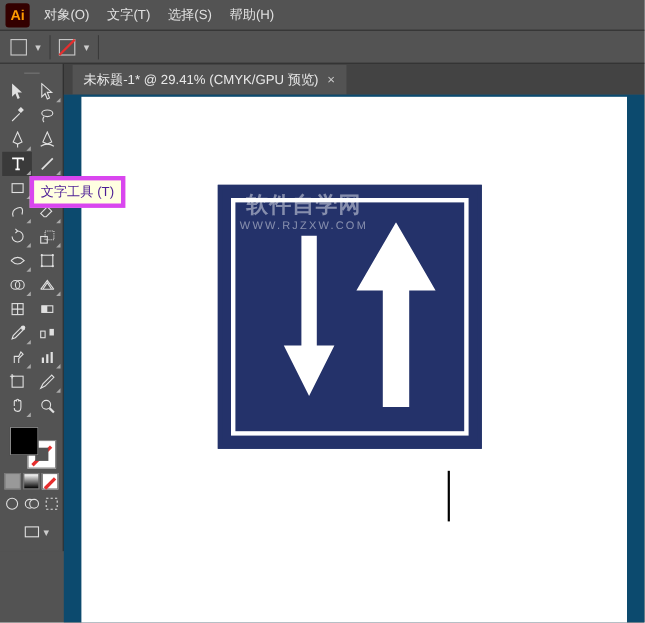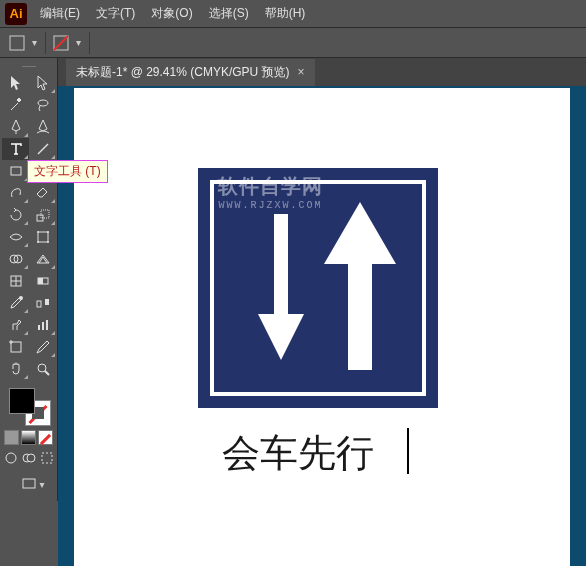--- a/index.html
+++ b/index.html
@@ -123,22 +123,22 @@
       align-items: center;
       gap: 2px;
       margin-bottom: 2px;
     }
     .grab-handle span { width: 14px; height: 1px; background: #777; display:block; }
     .tooltip {
       position: absolute;
       left: 27px;
       top: 160px;
       background: #ffffe1;
-      border: 1px solid #d946ef;
-      color: #b91c1c;
+      border: 4px solid #d946ef;
+      color: #4c1d95;
       font-size: 12px;
       padding: 2px 6px;
       z-index: 100;
     }
     .canvas-wrap {
       position: absolute;
       left: 58px;
       top: 86px;
       right: 0;
       bottom: 0;
@@ -178,21 +178,21 @@
     }
     .watermark {
       position: absolute;
       left: 144px; top: 85px;
       color: rgba(255,255,255,0.45);
       font-family: Arial, sans-serif;
       text-align: center;
       pointer-events: none;
     }
     .watermark .wm1 { font-size: 20px; font-weight: bold; letter-spacing: 1px; }
-    .watermark .wm2 { font-size: 10px; letter-spacing: 2px; font-family: Liberation Mono, monospace; }
+    .watermark .wm2 { font-size: 10px; letter-spacing: 2px; }
     .sign-text {
       position: absolute;
       left: 148px; top: 340px;
       font-size: 38px;
       color: #1a1a1a;
       font-family: "SimSun","Microsoft YaHei",sans-serif;
     }
     .cursor-caret {
       position: absolute;
       left: 333px; top: 340px;
@@ -255,23 +255,22 @@
     }
   </style>
 </head>
 <body>
 
 <div class="app-header">
   <div class="app-logo">
     <div class="app-logo-inner">Ai</div>
   </div>
   <div class="menu-bar">
-    <div class="menu-item">编辑(E)</div>
+    <div class="menu-item">对象(O)</div>
     <div class="menu-item">文字(T)</div>
-    <div class="menu-item">对象(O)</div>
     <div class="menu-item">选择(S)</div>
     <div class="menu-item">帮助(H)</div>
   </div>
 </div>
 
 <div class="control-bar">
   <div class="ctrl-group">
     <svg width="18" height="18">
         <rect x="2" y="2" width="14" height="14" fill="none" stroke="#ccc" stroke-width="1"></rect>
       </svg>
@@ -529,16 +528,15 @@
         <path d="M20 0 L20 100 L4 100 L27 146 L50 100 L34 100 L34 0 Z" fill="#fff"></path>
       </svg>
       <svg class="arrow-up" width="80" height="170">
         <path d="M40 0 L76 62 L52 62 L52 168 L28 168 L28 62 L4 62 Z" fill="#fff"></path>
       </svg>
     </div>
     <div class="watermark">
       <div class="wm1">软件自学网</div>
       <div class="wm2">WWW.RJZXW.COM</div>
     </div>
-    <div class="sign-text">会车先行</div>
     <div class="cursor-caret"></div>
   </div>
 </div>
 
 </body></html>

